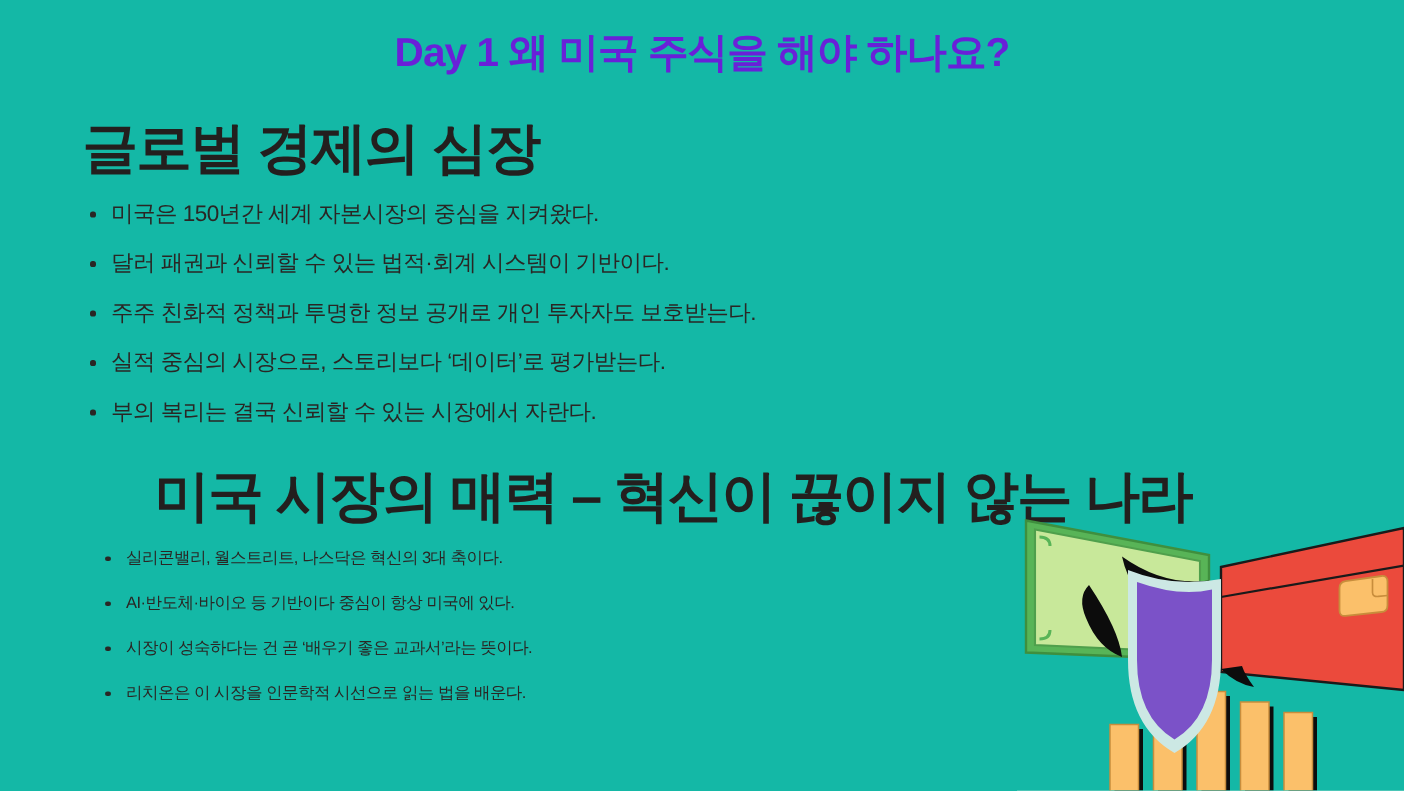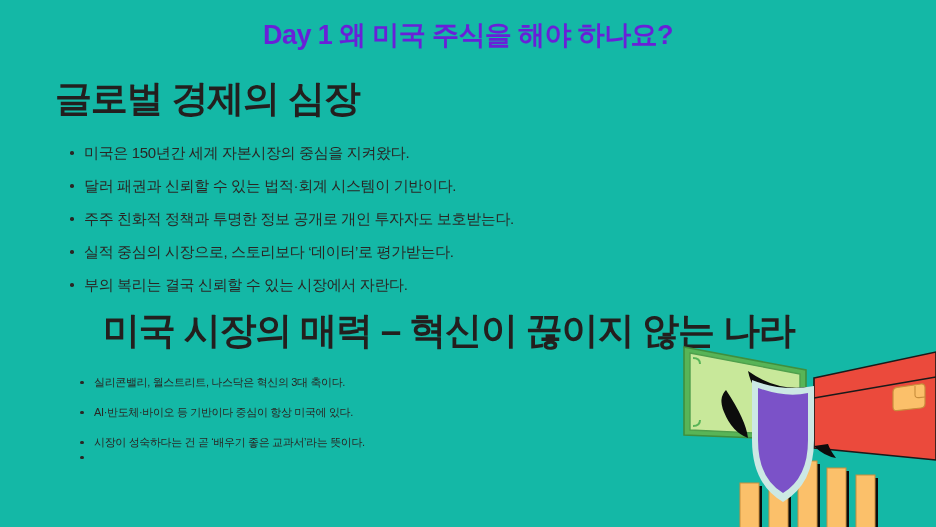--- a/index.html
+++ b/index.html
@@ -45,21 +45,21 @@
     letter-spacing: -1.2px;
     color: #231f1e;
     white-space: nowrap;
   }
   #heading-1 { top: 74px; }
   #heading-2 { top: 306px; margin-left: 48px; }
 
   
   .bullet-list {
     position: absolute;
-    margin: 10px;
+    margin: 0;
     padding: 0;
     list-style: none;
   }
   #bullets-1 { top: 126px; left: 60px; }
   #bullets-2 { top: 357px; left: 70px; }
 
   .bullet-item {
     position: relative;
     padding-left: 14px;
     color: #2a2624;
@@ -138,20 +138,21 @@
     <li class="bullet-item">
       <span class="bullet-dot"></span>
       <span>AI·반도체·바이오 등 기반이다 중심이 항상 미국에 있다.</span>
     </li>
     <li class="bullet-item">
       <span class="bullet-dot"></span>
       <span>시장이 성숙하다는 건 곧 ‘배우기 좋은 교과서’라는 뜻이다.</span>
     </li>
     <li class="bullet-item">
       <span class="bullet-dot"></span>
+      <span>리치온은 이 시장을 인문학적 시선으로 읽는 법을 배운다.</span>
     </li>
   </ul>
 
   <div id="illustration">
     <svg width="276" height="191" viewBox="0 0 276 191" xmlns="http://www.w3.org/2000/svg">
 
       <g>
         <path d="M24 11 L146 34 L146 104 L24 99 Z" fill="#58b457" stroke="#3f8f3e" stroke-width="1.6"></path>
         <path d="M30 17 L140 38 L140 99 L30 94 Z" fill="#c8e89a" stroke="#4f9f4c" stroke-width="1.4"></path>
         <path d="M33 22 q7 0 7 6" fill="none" stroke="#58b457" stroke-width="2"></path>

